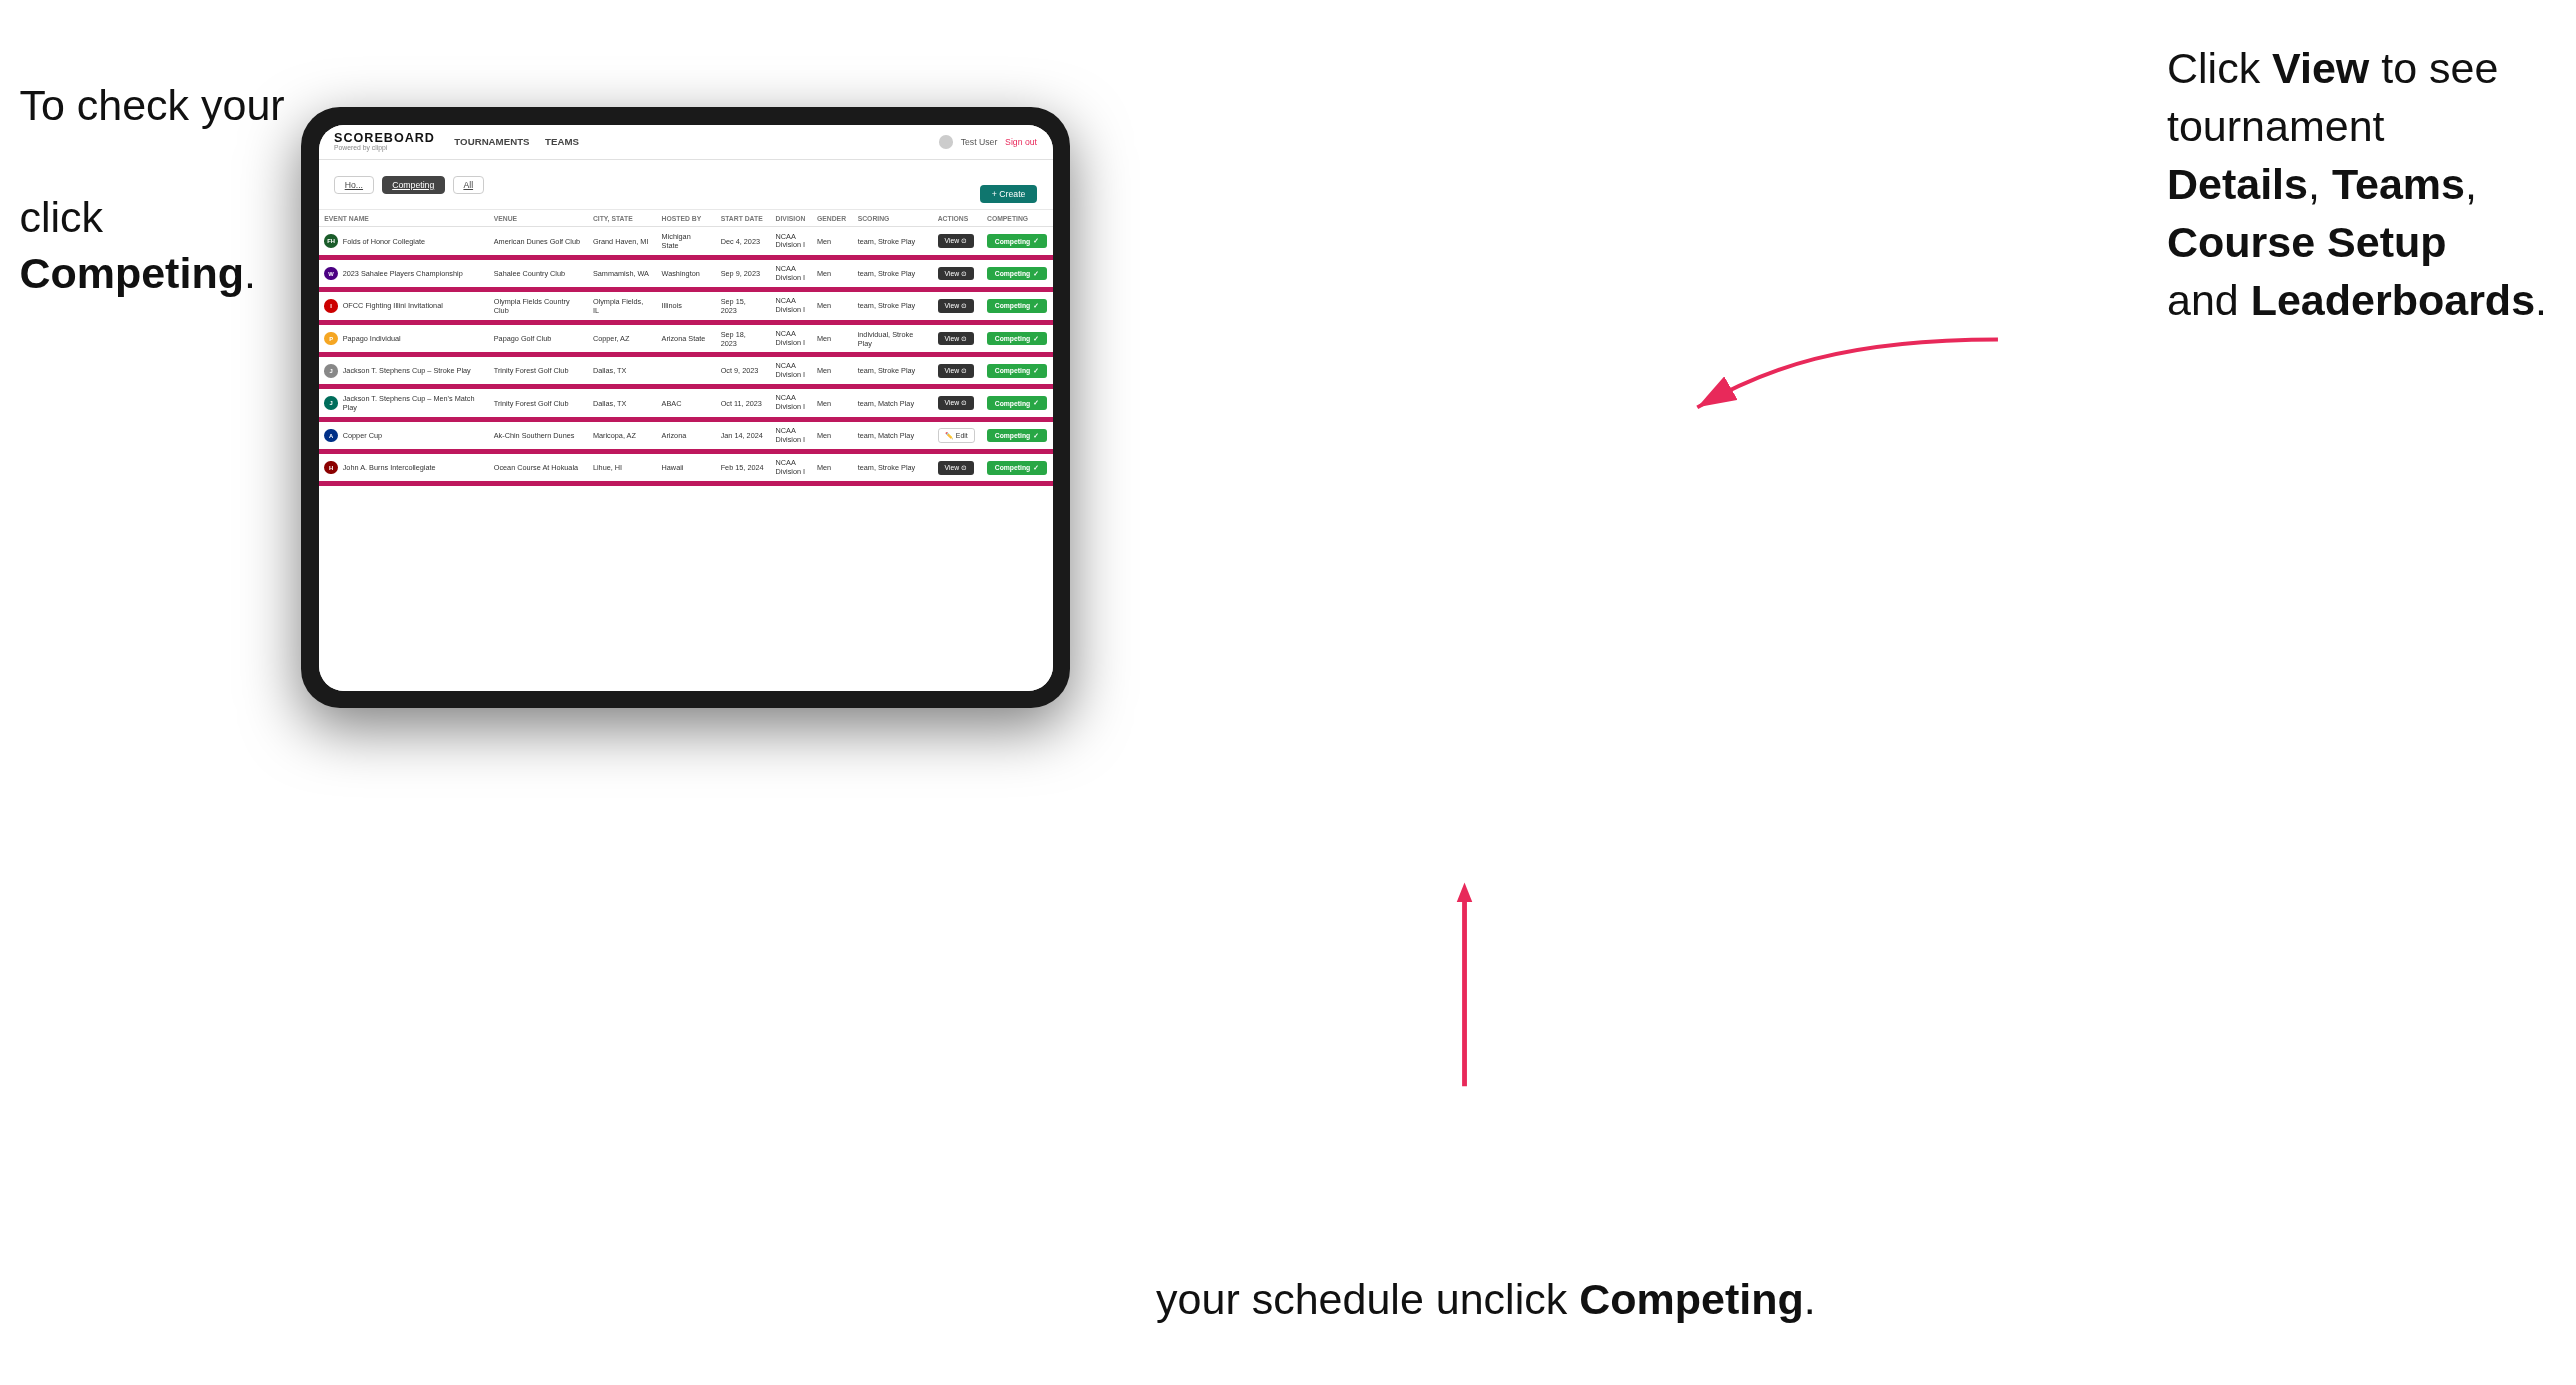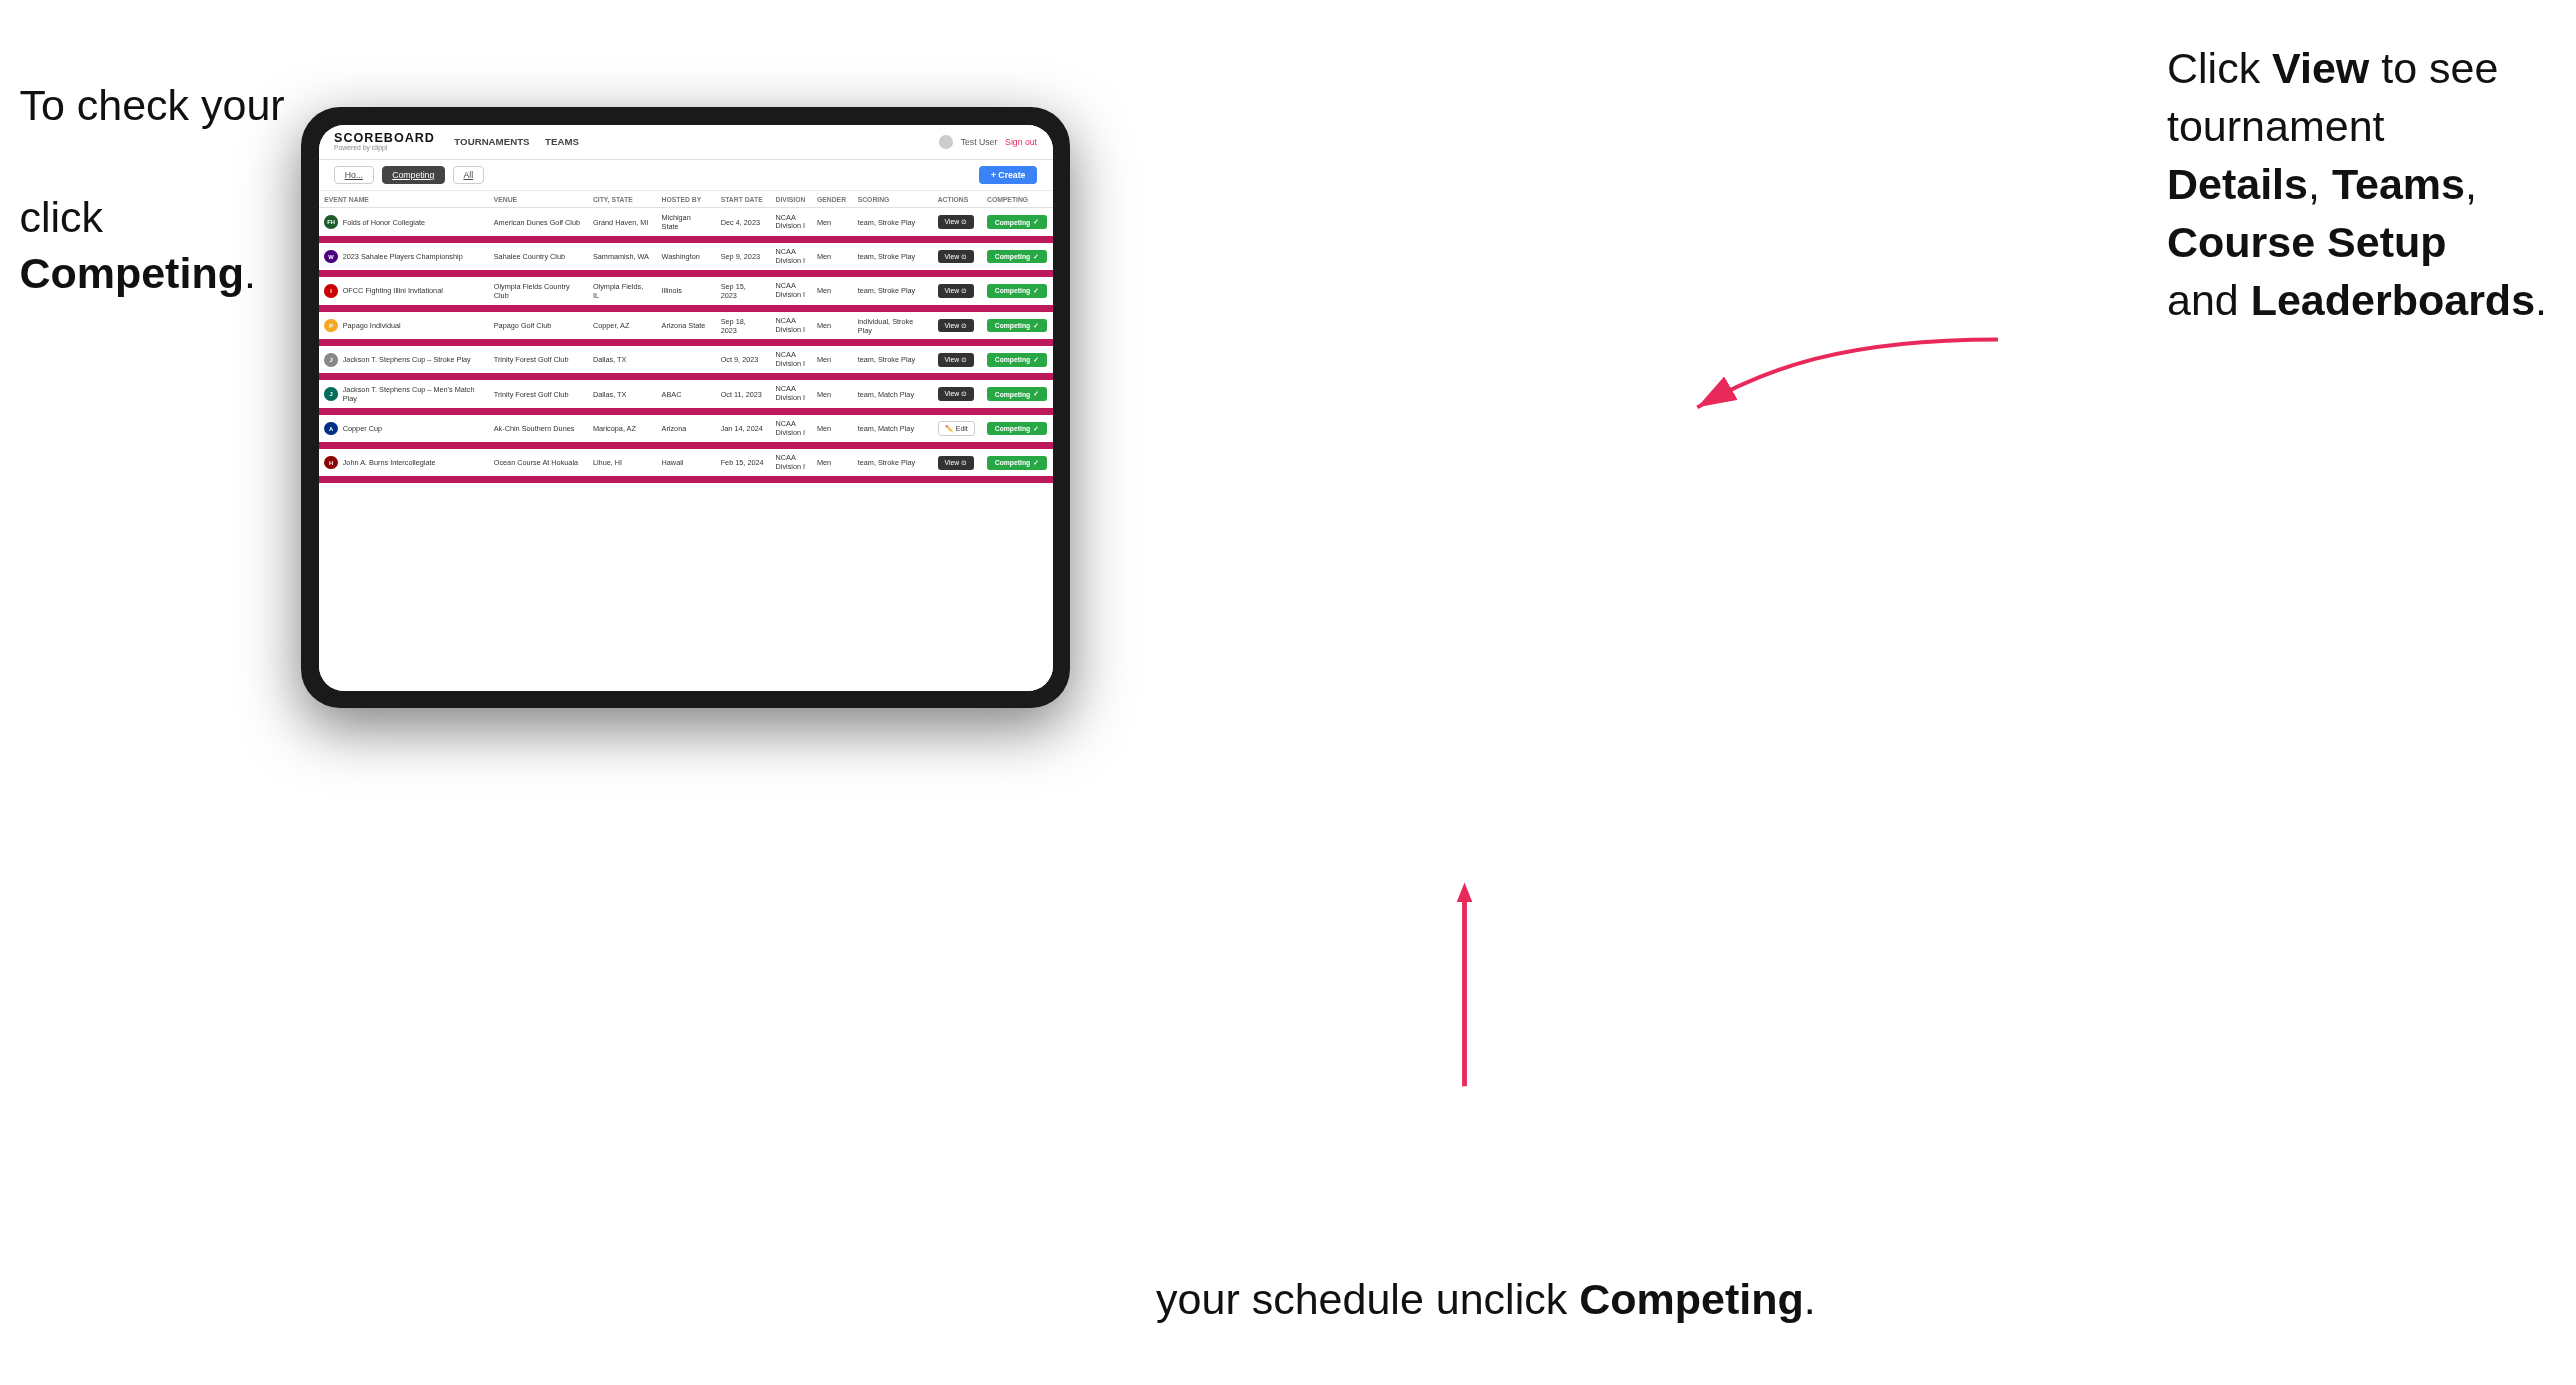--- a/index.html
+++ b/index.html
@@ -139,28 +139,29 @@
       color: #444;
       text-decoration: underline;
     }
     .filter-btn.active {
       background: #444;
       color: #fff;
       border-color: #444;
     }
     .create-btn {
       margin-left: auto;
-      background: #3b82f6;
+      background: #0f766e;
       color: #fff;
       border: none;
       padding: 3.9px 11.6px;
       border-radius: 3.9px;
       font-size: 8.7px;
-      font-weight: 700;
+      font-weight: 400;
       cursor: pointer;
+      margin-top: 19px;
     }
 
     
     .table-container {
       flex: 1;
       overflow-y: auto;
       background: #fff;
     }
     table {
       width: 100%;
@@ -173,21 +174,21 @@
       text-align: left;
       font-size: 6.8px;
       font-weight: 700;
       color: #777;
       border-bottom: 1px solid #e0e0e0;
       white-space: nowrap;
       position: sticky;
       top: 0;
     }
     tbody tr {
-      border-bottom: 7px solid #be185d;
+      border-bottom: 5px solid #be185d;
     }
     tbody td {
       padding: 4.8px 5.8px;
       font-size: 7.3px;
       color: #333;
       vertical-align: middle;
     }
     .event-name-cell {
       display: flex;
       align-items: center;

